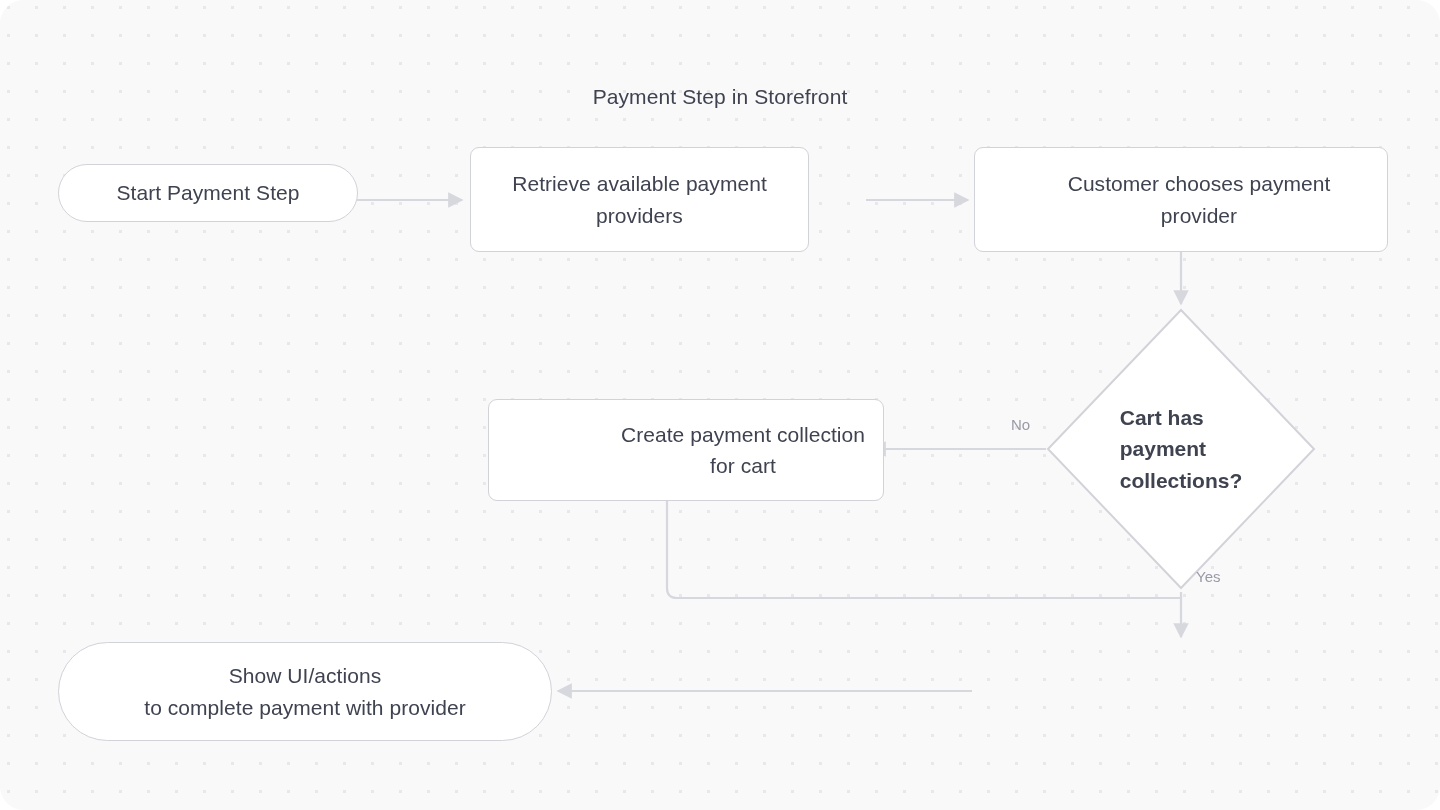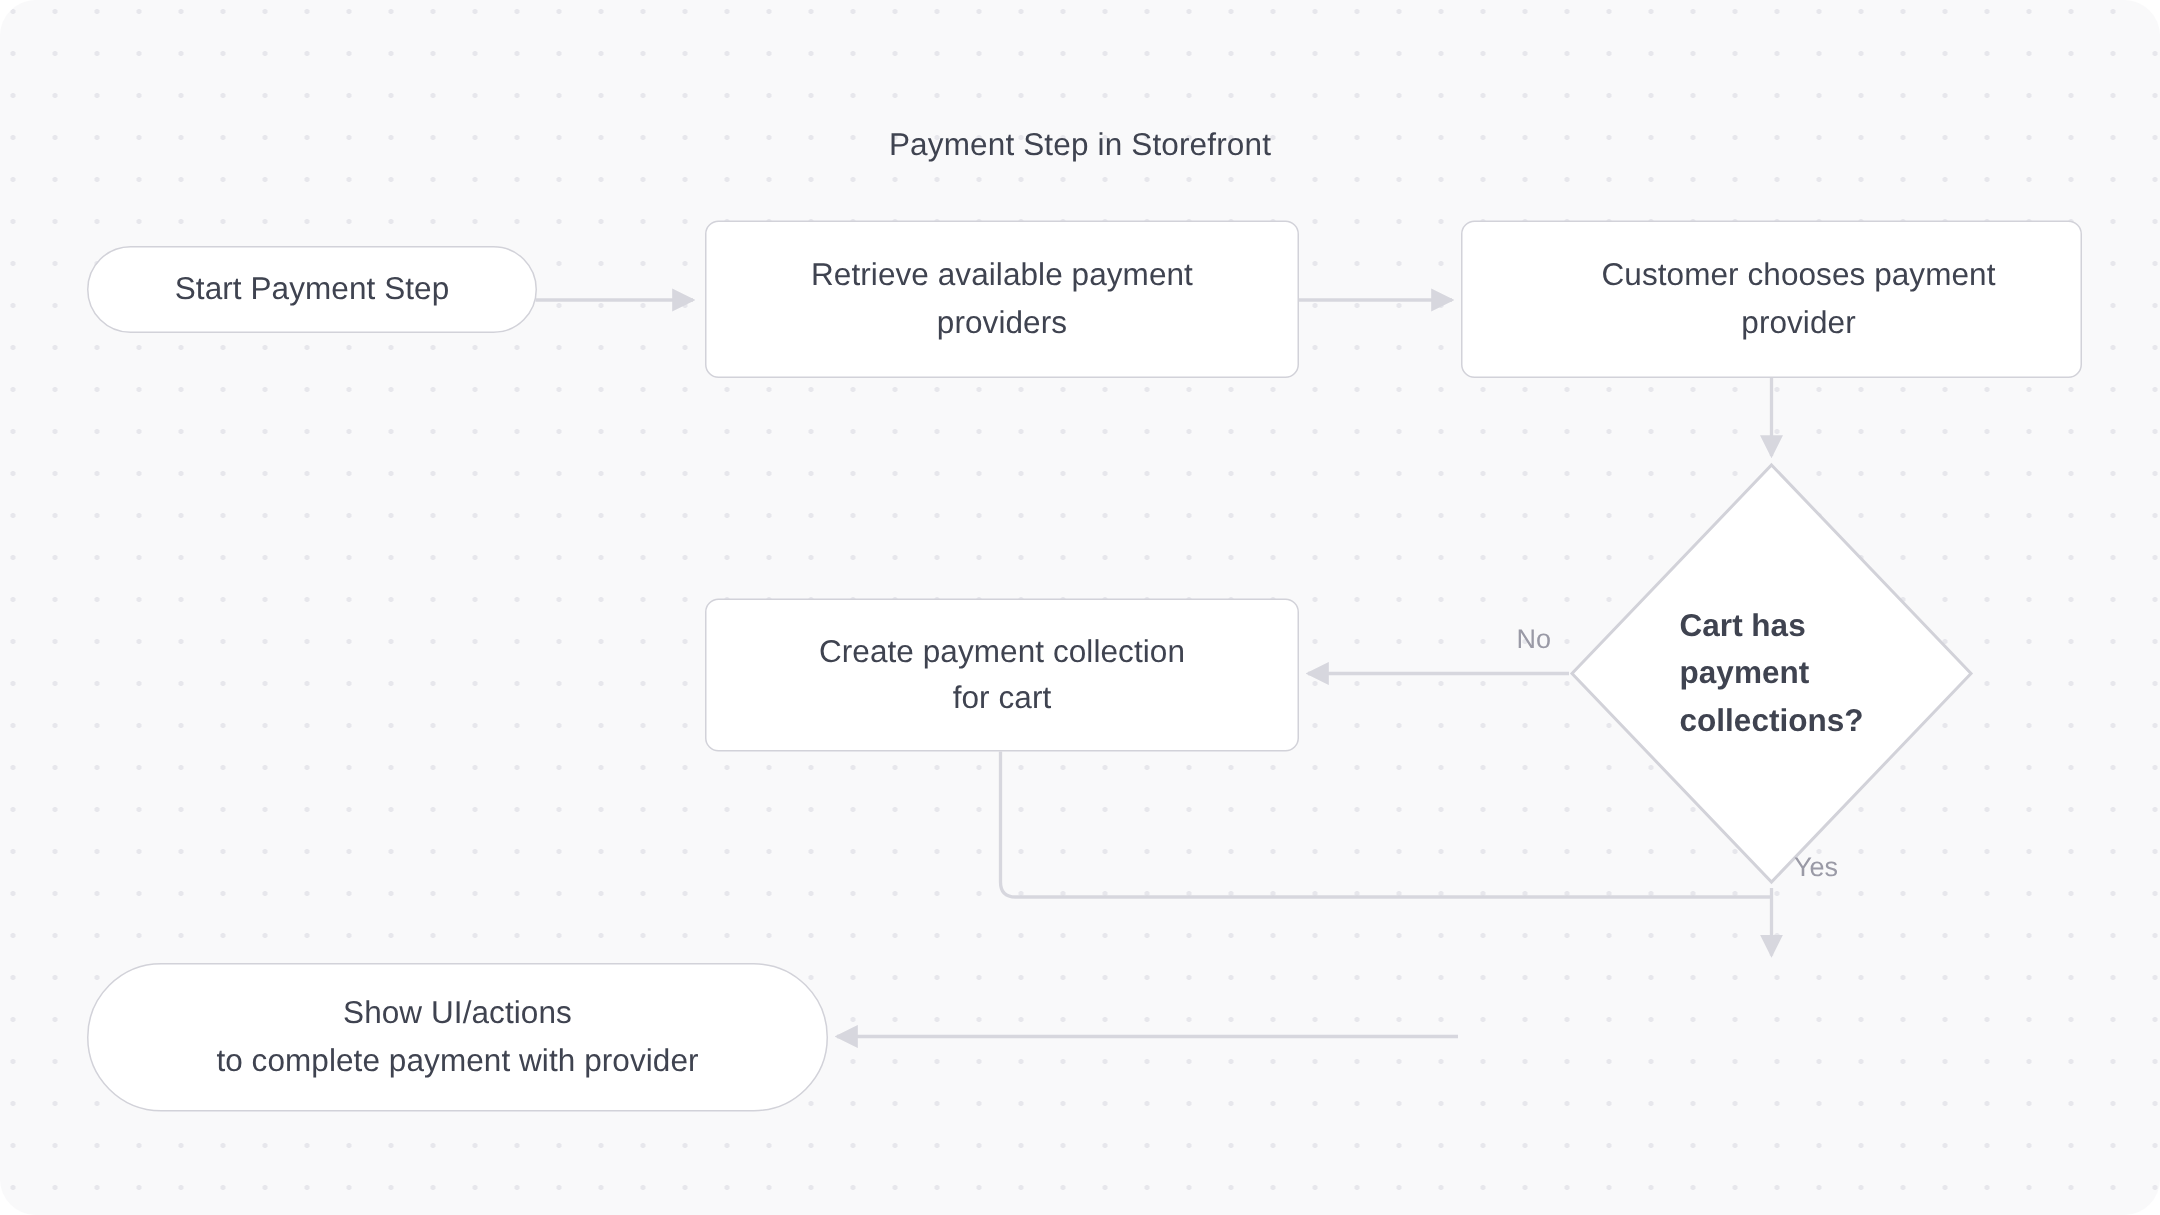--- a/index.html
+++ b/index.html
@@ -85,21 +85,21 @@
     text-align: left;
     color: #3f4350;
     font-size: 21px;
     line-height: 1.48;
     white-space: pre-line;
     font-weight: bold;
   }
 
   .edge-label {
     position: absolute;
-    font-size: 18px;
+    font-size: 15px;
     color: #9a9aa6;
     white-space: nowrap;
   }
 </style>
 </head>
 <body>
 
 <div id="canvas">
 
   <div class="diagram-title">Payment Step in Storefront</div>
@@ -126,40 +126,40 @@
       <path d="M 667 501 L 667 588 Q 667 598 677 598 L 1181 598"></path>
 
       <path d="M 972 691 L 558 691" marker-end="url(#arrow)"></path>
     </g>
   </svg>
 
   <div class="node stadium" style="left:58px; top:164px; width:300px; height:58px;align-items:center;">
     <span class="node-label">Start Payment Step</span>
   </div>
 
-  <div class="node rect" style="left:470px; top:147px; width:396px; height:105px;">
+  <div class="node rect" style="left:470px; top:147px; width:339px; height:105px;">
     <span class="node-label">Retrieve available payment
 providers</span>
   </div>
 
   <div class="node rect" style="left:974px; top:147px; width:414px; height:105px;padding-left:36px;">
     <span class="node-label">Customer chooses payment
 provider</span>
   </div>
 
   <div class="diamond-wrap" style="left:1046px; top:308px; width:270px; height:282px;">
     <svg class="diamond-shape" viewBox="0 0 270 282" preserveAspectRatio="none">
       <polygon points="135,2 268,141 135,280 2,141" fill="#ffffff" stroke="#d2d2d9" stroke-width="2"></polygon>
     </svg>
     <span class="diamond-label">Cart has
 payment
 collections?</span>
   </div>
 
-  <div class="node rect" style="left:470px; top:399px; width:396px; height:102px;">
+  <div class="node rect" style="left:488px; top:399px; width:396px; height:102px;justify-content:flex-end;">
     <span class="node-label">Create payment collection
 for cart</span>
   </div>
 
 
   <div class="node stadium" style="left:58px; top:642px; width:494px; height:99px;">
     <span class="node-label">Show UI/actions
 to complete payment with provider</span>
   </div>
 

